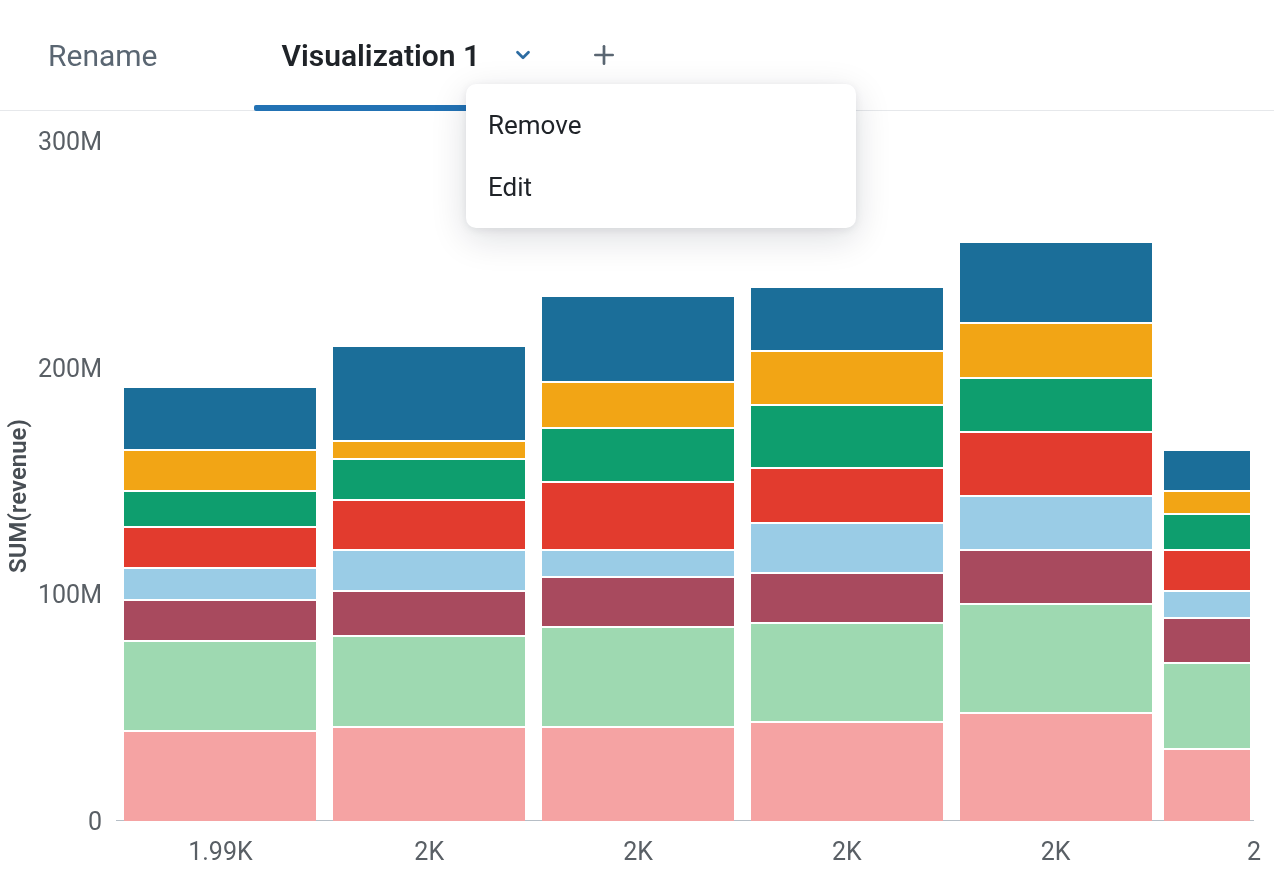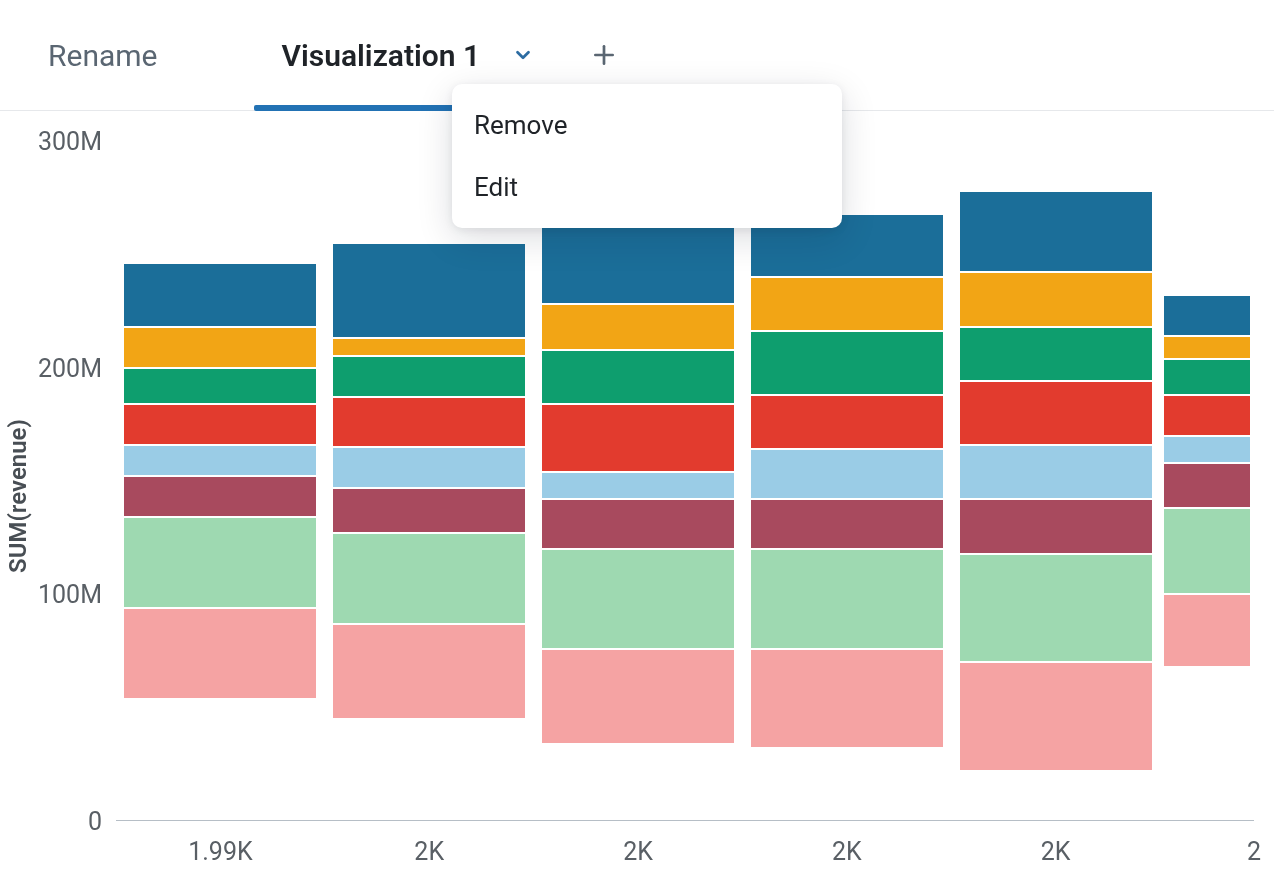--- a/index.html
+++ b/index.html
@@ -113,21 +113,21 @@
     left: 0;
     right: 0;
     bottom: 0;
     top: 0;
     display: flex;
     align-items: flex-end;
   }
   .bar-group {
     flex: 1;
     display: flex;
-    align-items: center;
+    align-items: flex-end;
     justify-content: center;
     height: 100%;
     position: relative;
     text-decoration: underline;
   }
   .bar-stack {
     width: 92%;
     display: flex;
     flex-direction: column-reverse;
   }
@@ -140,21 +140,21 @@
     transform: translateX(-50%);
     padding-top: 16px;
     font-size: 25px;
     color: #595f65;
     white-space: nowrap;
   }
   
   .menu {
     position: absolute;
     top: 84px;
-    left: 452px;
+    left: 466px;
     width: 390px;
     background: #fff;
     border-radius: 10px;
     box-shadow: 0 10px 36px rgba(16,24,40,0.14), 0 2px 8px rgba(16,24,40,0.08);
     padding: 10px 0;
     z-index: 10;
   }
   .menu-item {
     font-size: 26px;
     color: #1f2328;

